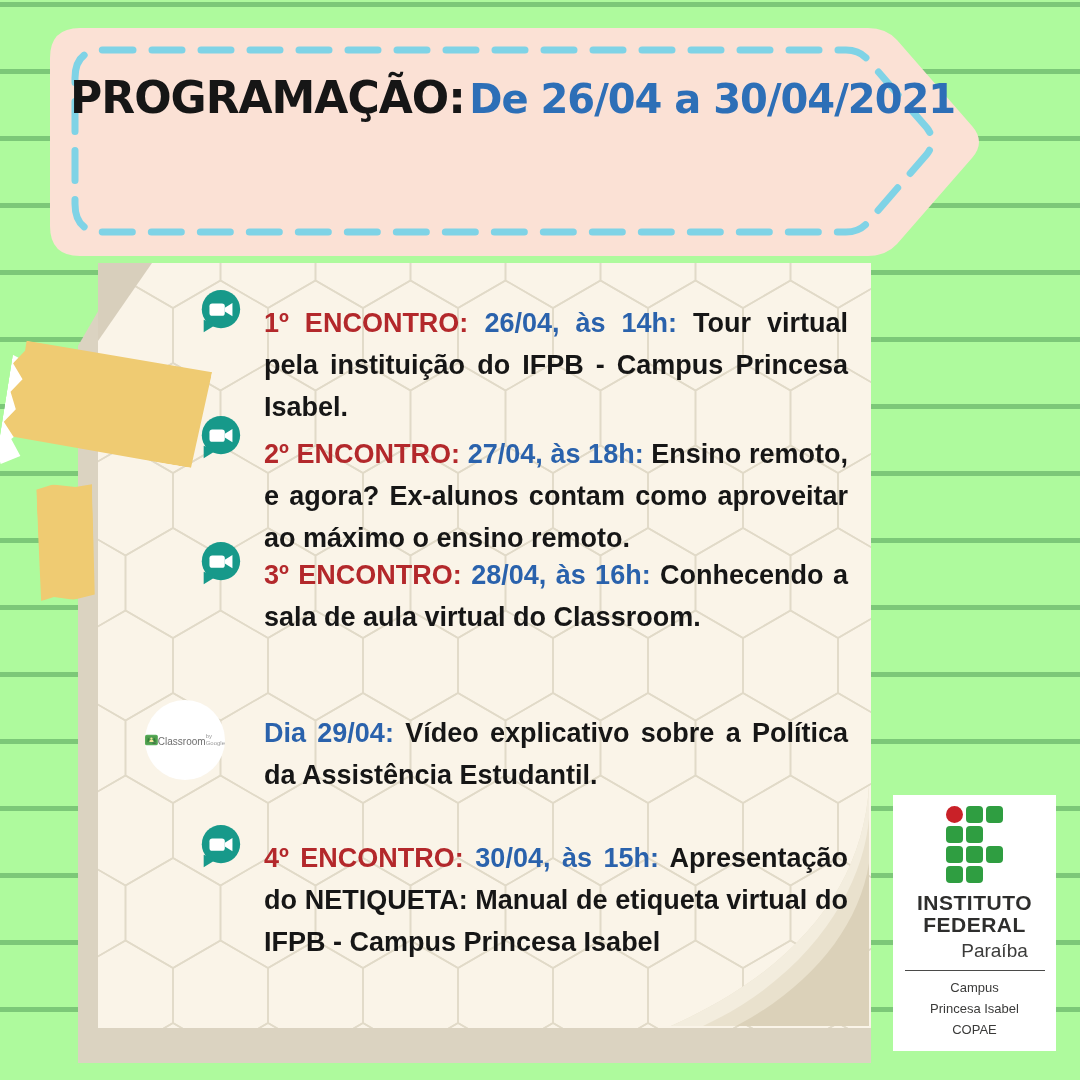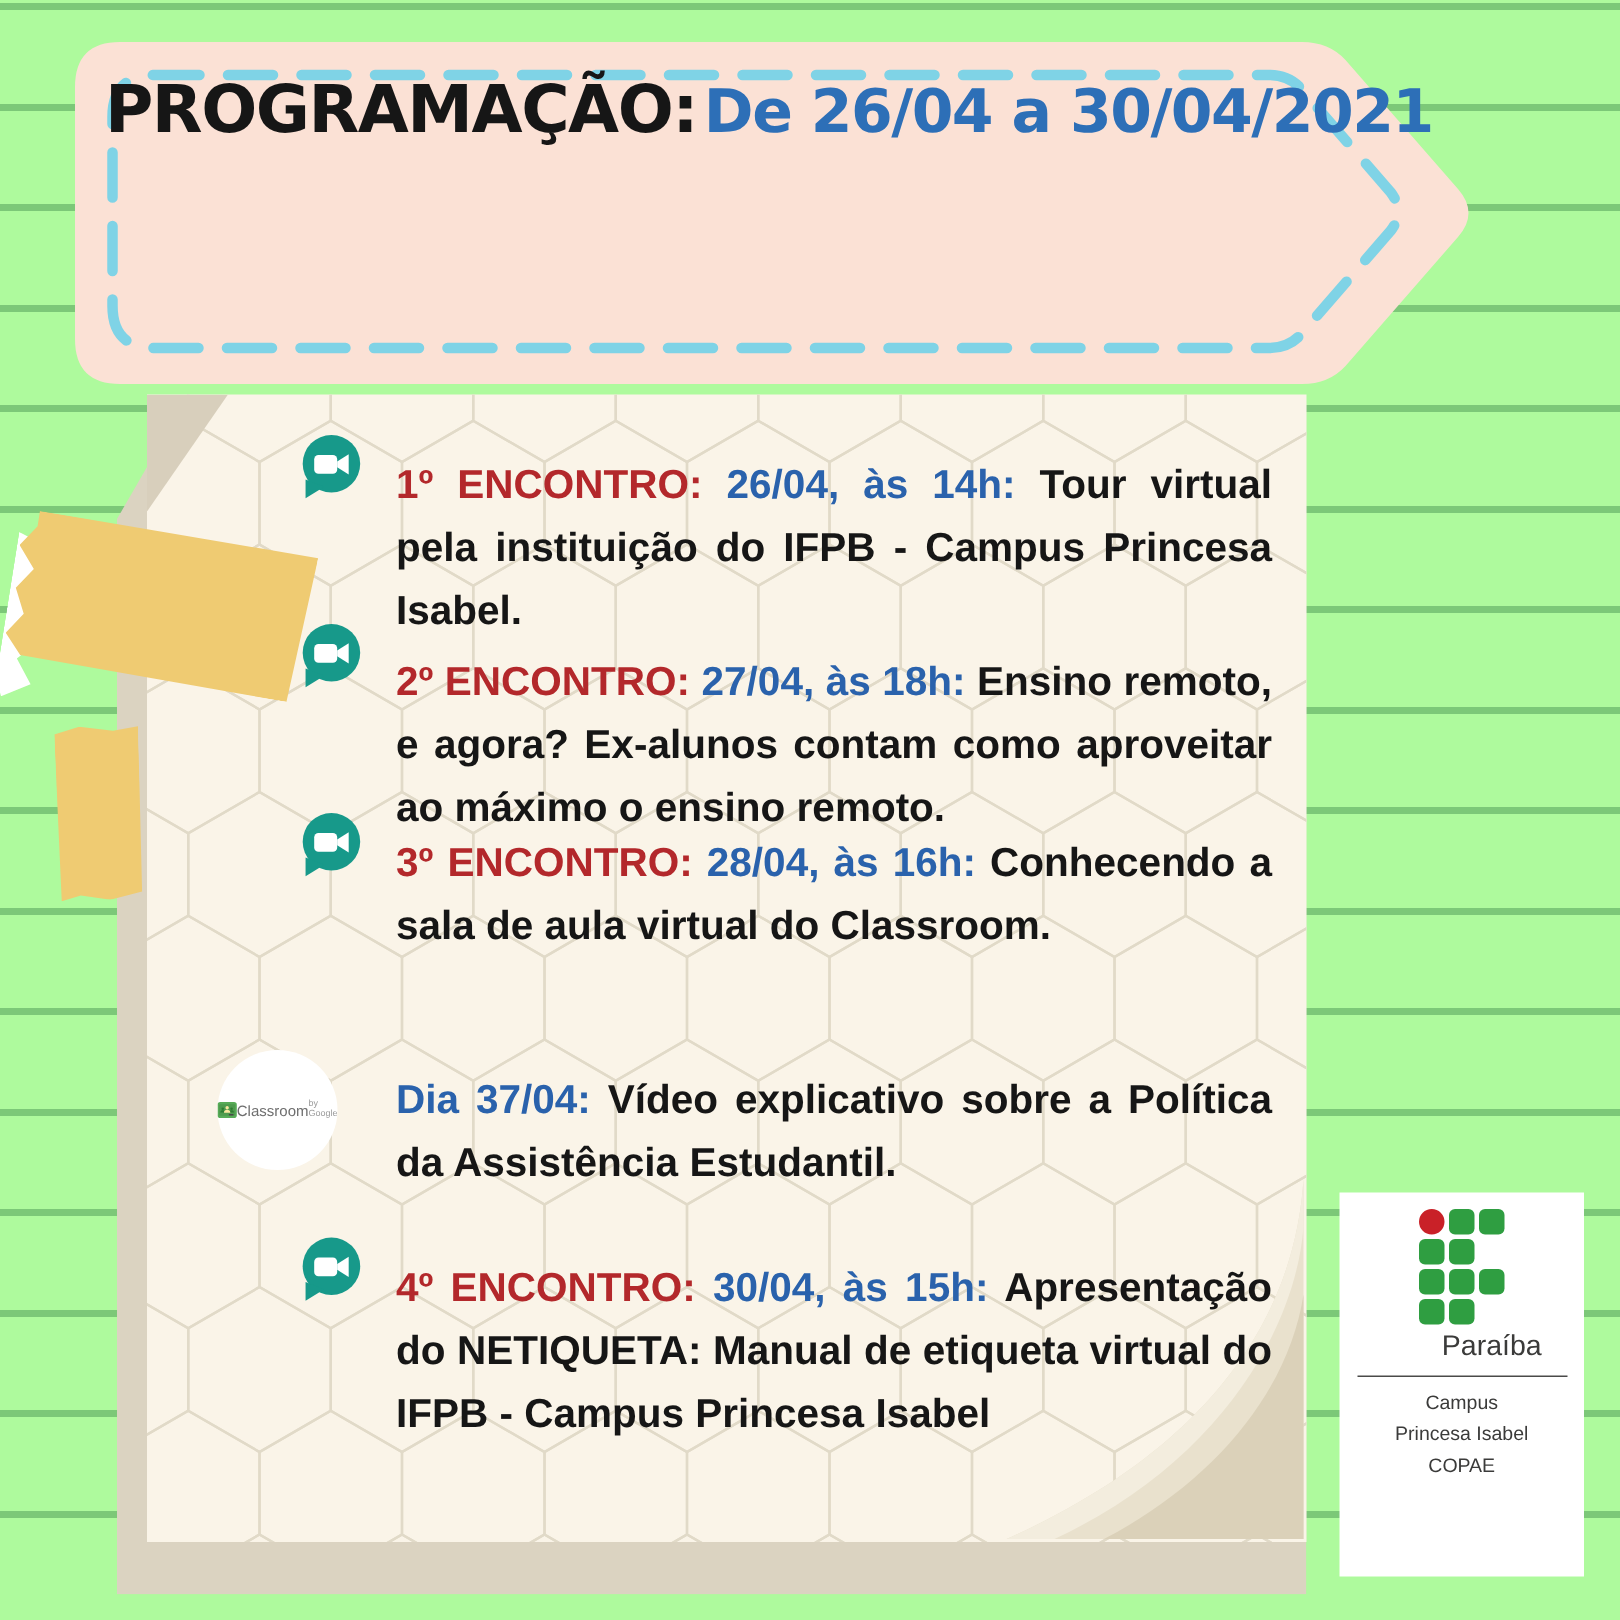--- a/index.html
+++ b/index.html
@@ -10,21 +10,21 @@
     background-image:repeating-linear-gradient(to bottom,
       transparent 0px,transparent 62px,
       var(--notebook-line,#7CC878) 62px,var(--notebook-line,#7CC878) 67px);
     background-position:0 -60px;
   }
   
   .banner-svg{position:absolute;left:0;top:0;z-index:4;}
   .banner-fill{fill:var(--banner-fill,#FBE1D5);}
   .banner-dash{fill:none;stroke:var(--banner-dash,#7FD3E6);stroke-width:7;
     stroke-dasharray:30 19;stroke-linecap:round;}
-  .banner-text{position:absolute;left:70px;top:48px;width:850px;z-index:5;
+  .banner-text{position:absolute;left:70px;top:72px;width:850px;z-index:5;
     font-weight:800;}
   .banner-title-line{white-space:nowrap;}
   .t-black{font-family:"DejaVu Sans",sans-serif;font-size:44px;letter-spacing:-1px;
     color:var(--body-black,#161616);}
   .t-blue{font-family:"DejaVu Sans",sans-serif;font-size:40px;letter-spacing:-1px;
     color:var(--headline-blue,#2D6FB7);}
   .banner-subtitle{margin-top:10px;font-size:32px;line-height:42px;font-weight:800;
     color:var(--subtitle-green,#2B6C3B);}
   
   .mat{position:absolute;left:78px;top:268px;width:793px;height:795px;z-index:1;
@@ -292,21 +292,21 @@
       <span class="red">2º ENCONTRO:</span>
       <span class="blue">27/04, às 18h:</span>
       <span>Ensino remoto, e agora? Ex-alunos contam como aproveitar ao máximo o ensino remoto.</span>
     </p>
     <p class="item" style="top:277px">
       <span class="red">3º ENCONTRO:</span>
       <span class="blue">28/04, às 16h:</span>
       <span>Conhecendo a sala de aula virtual do Classroom.</span>
     </p>
     <p class="item" style="top:435px">
-      <span class="blue">Dia 37/04:</span>
+      <span class="blue">Dia 29/04:</span>
       <span>Vídeo explicativo sobre a Política da Assistência Estudantil.</span>
     </p>
     <p class="item" style="top:560px">
       <span class="red">4º ENCONTRO:</span>
       <span class="blue">30/04, às 15h:</span>
       <span>Apresentação do NETIQUETA: Manual de etiqueta virtual do IFPB - Campus Princesa Isabel</span>
     </p>
   </div>
   <div class="fold"></div>
 
@@ -333,20 +333,24 @@
       <span class="sq"></span>
       <span class="sq"></span>
       <span class="empty"></span>
       <span class="sq"></span>
       <span class="sq"></span>
       <span class="sq"></span>
       <span class="sq"></span>
       <span class="sq"></span>
       <span class="empty"></span>
     </div>
+    <div class="inst">
+      <div>INSTITUTO</div>
+      <div>FEDERAL</div>
+    </div>
     <div class="state">Paraíba</div>
     <div class="logo-div"></div>
     <div class="campus">
       <div>Campus</div>
       <div>Princesa Isabel</div>
       <div>COPAE</div>
     </div>
   </div>
 
 </div>

